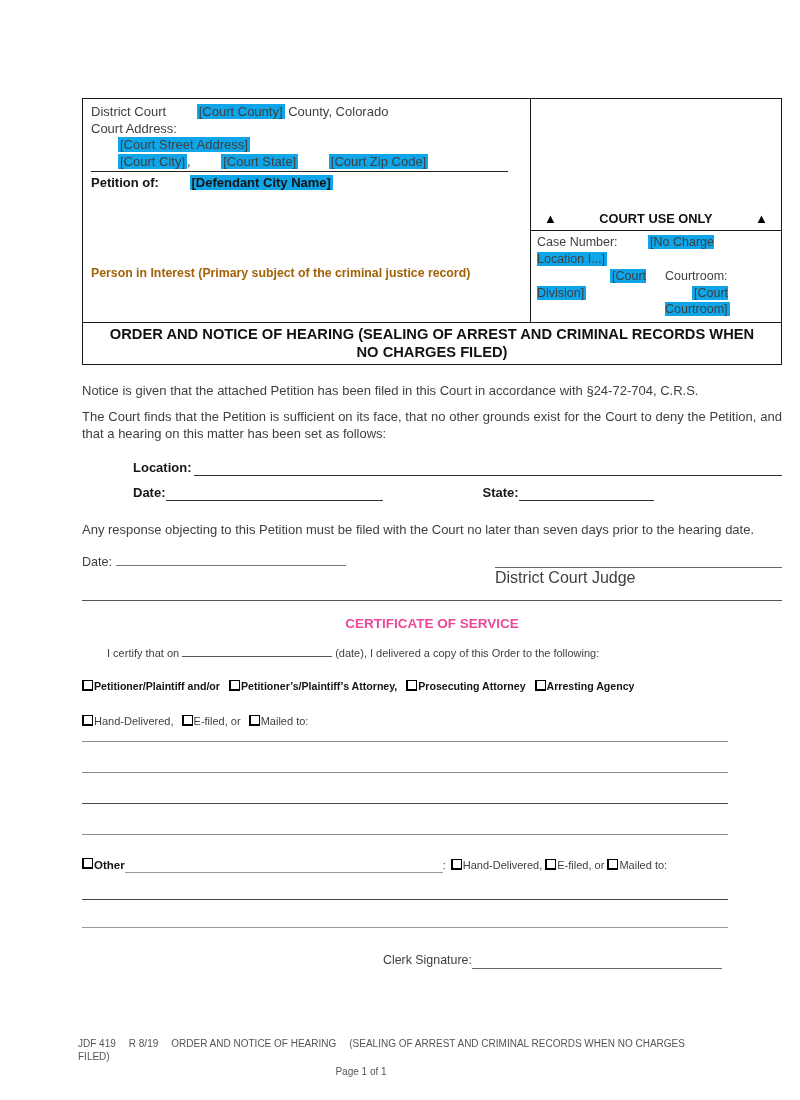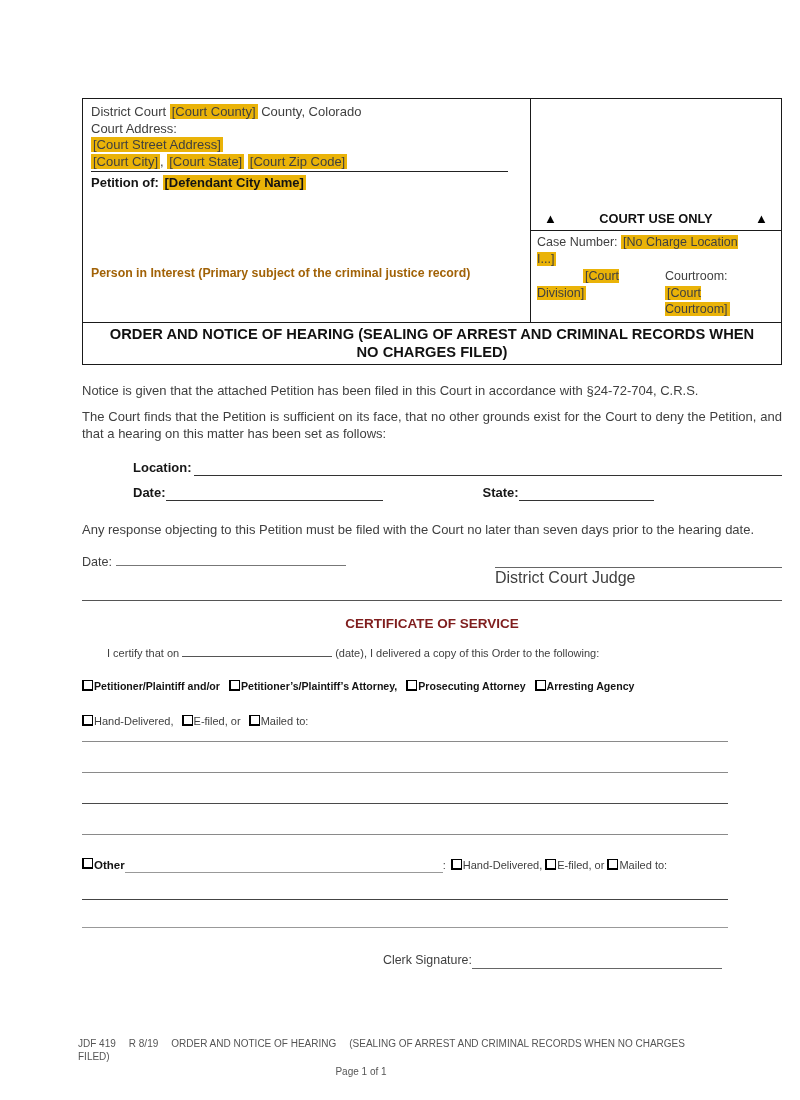--- a/index.html
+++ b/index.html
@@ -3,21 +3,21 @@
 <meta charset="utf-8">
 <style>
   html,body { margin:0; padding:0; }
   body {
     width:800px; height:1100px; background:#ffffff; position:relative;
     font-family:"Liberation Sans", sans-serif; color:#3f3f3f;
     -webkit-font-smoothing:antialiased;
   }
   .content { position:absolute; left:82px; top:98px; width:700px; font-size:13px; }
 
-  .hl { background:#eab308; padding:0 2px; }
+  .hl { background:#0ea5e9; padding:0 2px;margin-left:27px; }
   .bold { font-weight:bold; color:#161616; }
 
   
   .hdr { display:grid; grid-template-columns:1fr 250px; border:1px solid #1a1a1a; box-sizing:border-box; }
   .hdr-left { border-right:1px solid #1a1a1a; padding:5px 8px 0 8px; box-sizing:border-box; min-height:209px; line-height:16.5px; }
   .city-wrap { border-bottom:1px solid #222; margin-right:14px; padding-bottom:1px; }
   .petition { font-weight:bold; color:#141414; margin-top:3px; }
   .person { font-weight:bold; color:#a16207; margin-top:74px; font-size:12.3px; line-height:15px; }
 
   .hdr-right { box-sizing:border-box; font-size:12.5px; }
@@ -48,21 +48,21 @@
   .judge-row { margin-top:16px; display:flex; }
   .judge-left { line-height:17px; font-size:12.6px; }
   .u-jdate { width:230px; border-color:#777; }
   .judge-right { margin-left:auto; width:287px; font-size:16px; }
   .u-sign { display:block; border-bottom:1px solid #666; height:13px; }
   .judge-cap { margin-top:2px; line-height:16px; }
 
   .rule { margin-top:14px; border-top:1px solid #555; height:0; }
 
   
-  .svc-head { margin-top:15px; text-align:center; font-weight:bold; color:#7f1d1d; font-size:13.5px; line-height:16px; }
+  .svc-head { margin-top:15px; text-align:center; font-weight:bold; color:#ec4899; font-size:13.5px; line-height:16px; }
   .certify { margin-top:13px; line-height:17px; font-size:11px;margin-left:25px; }
   .u-cert { width:150px; border-color:#555; margin:0 3px; }
 
   .cb { display:inline-block; width:8px; height:8px; border:1px solid #000;
     border-left-width:2px; border-bottom-width:2px; margin-right:1px; vertical-align:-1px; background:#fff; }
 
   .recips { margin-top:17px; font-weight:bold; color:#141414; font-size:10.6px; line-height:15px; white-space:nowrap; }
   .recips .item { margin-right:6px; }
   .methods { margin-top:20px; font-size:11px; line-height:15px; }
   .methods .item { margin-right:5px; }

